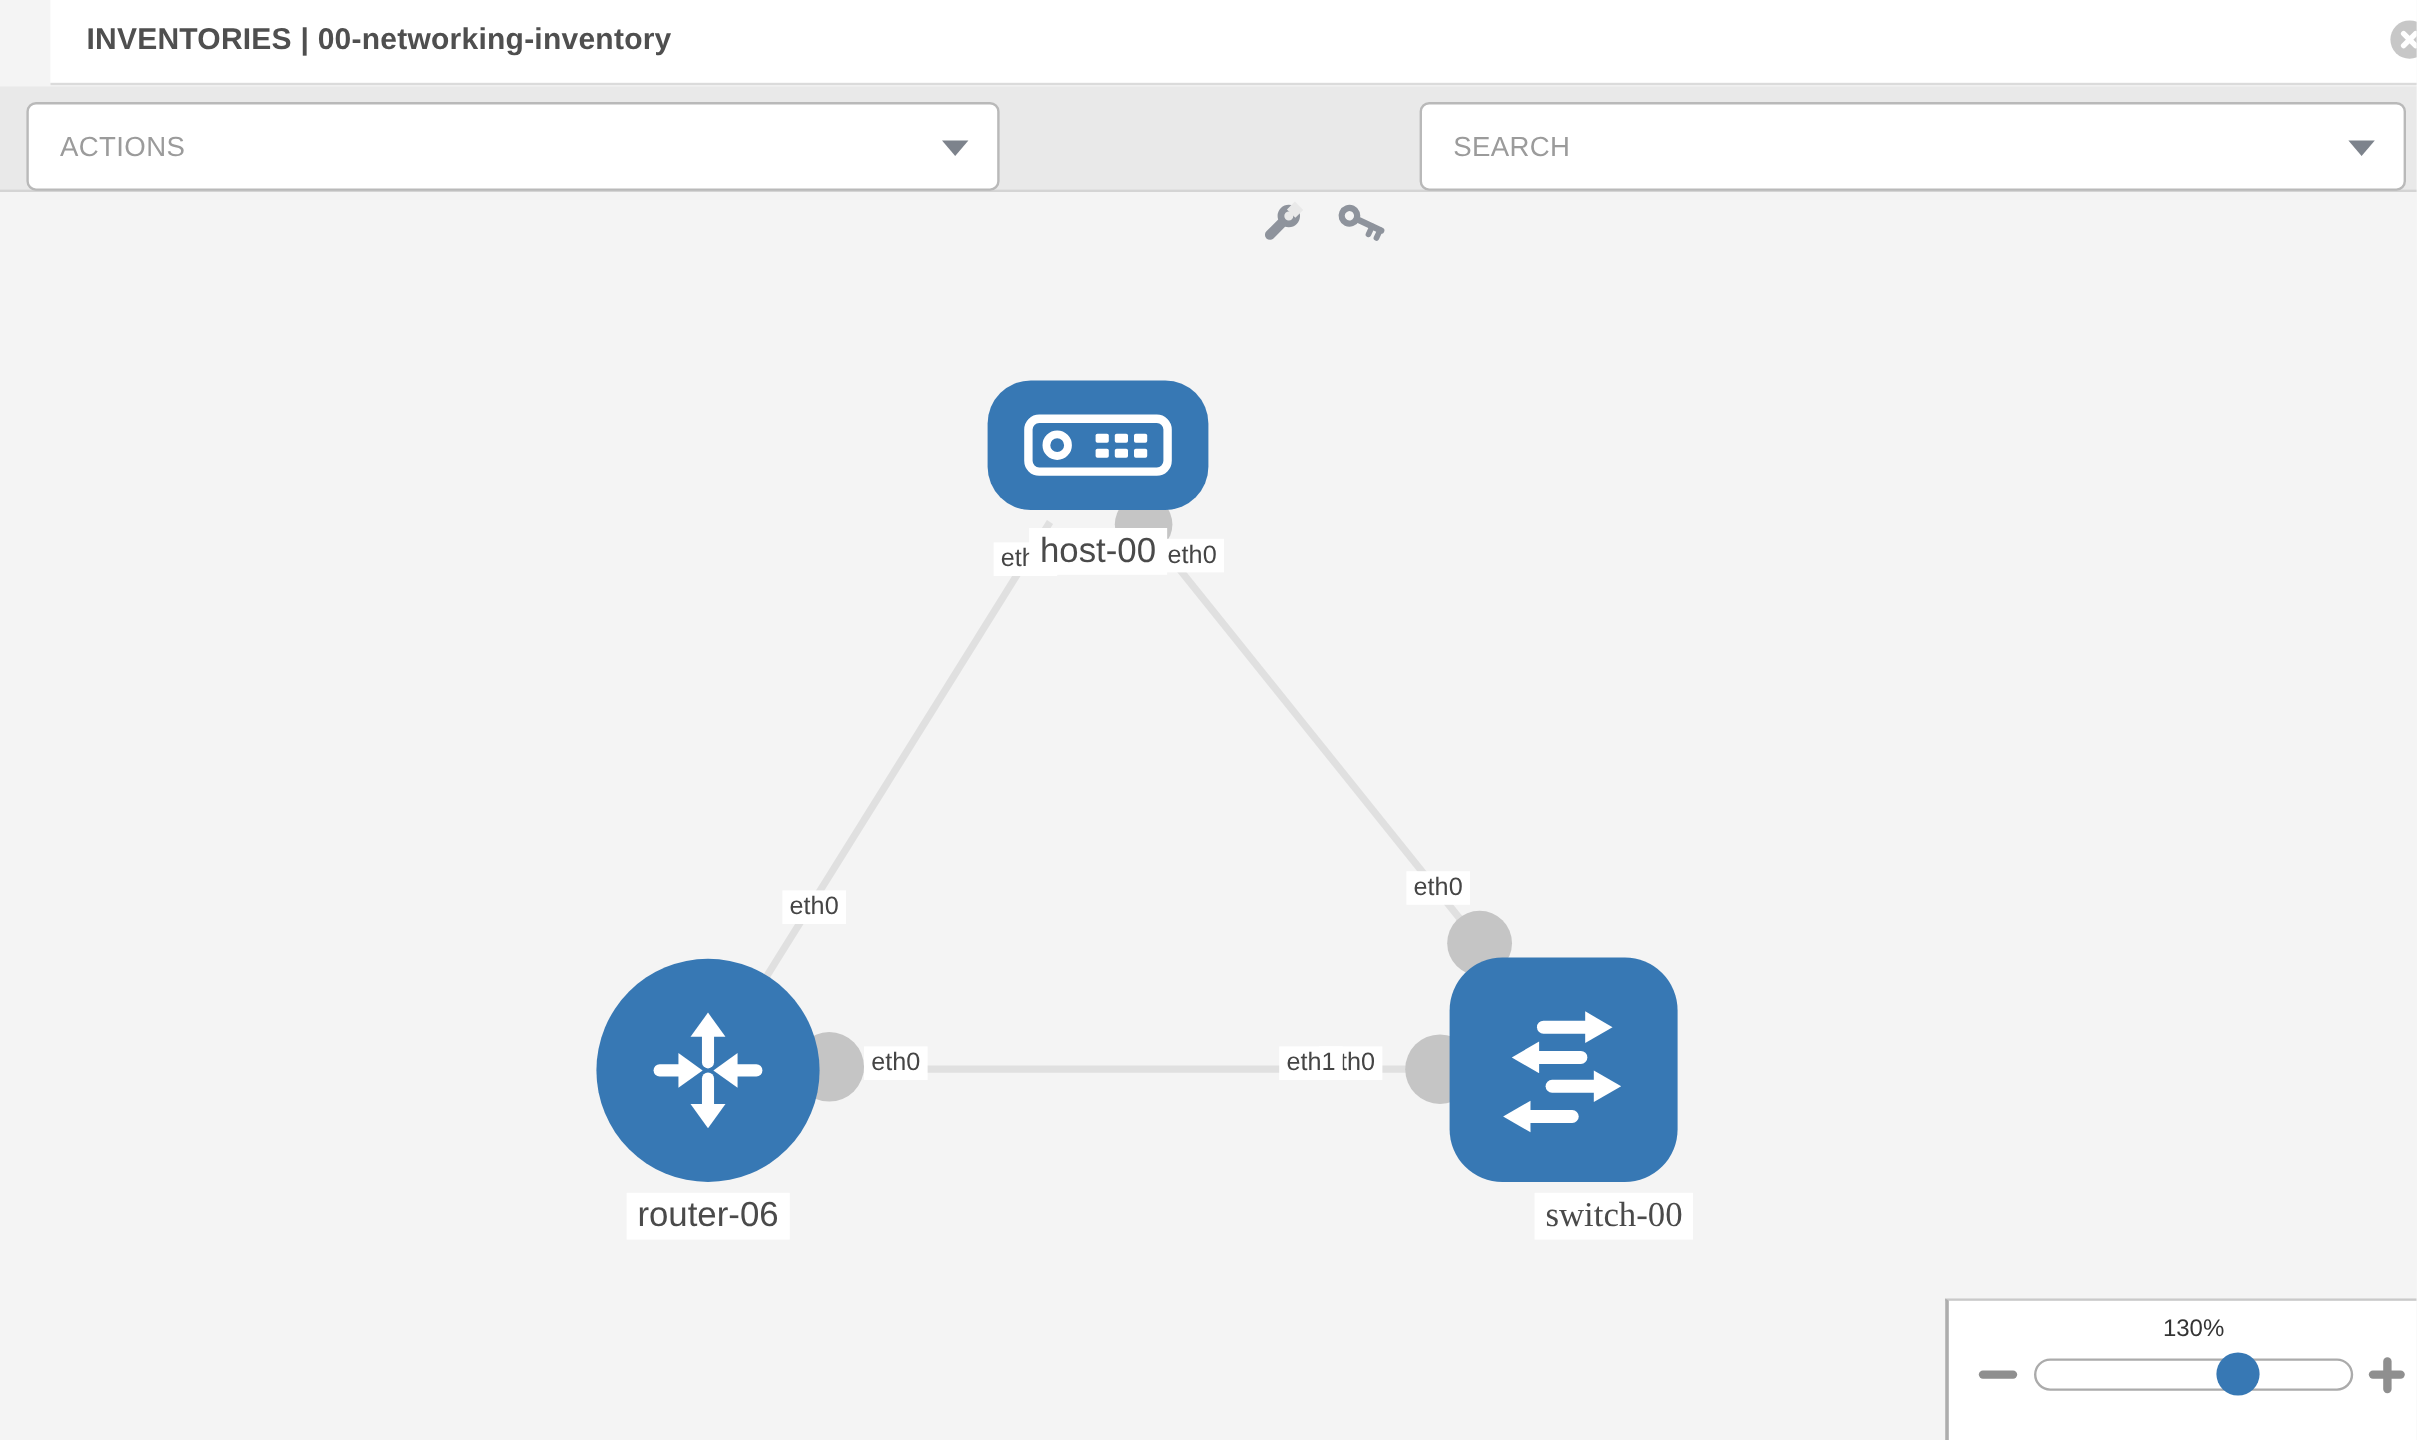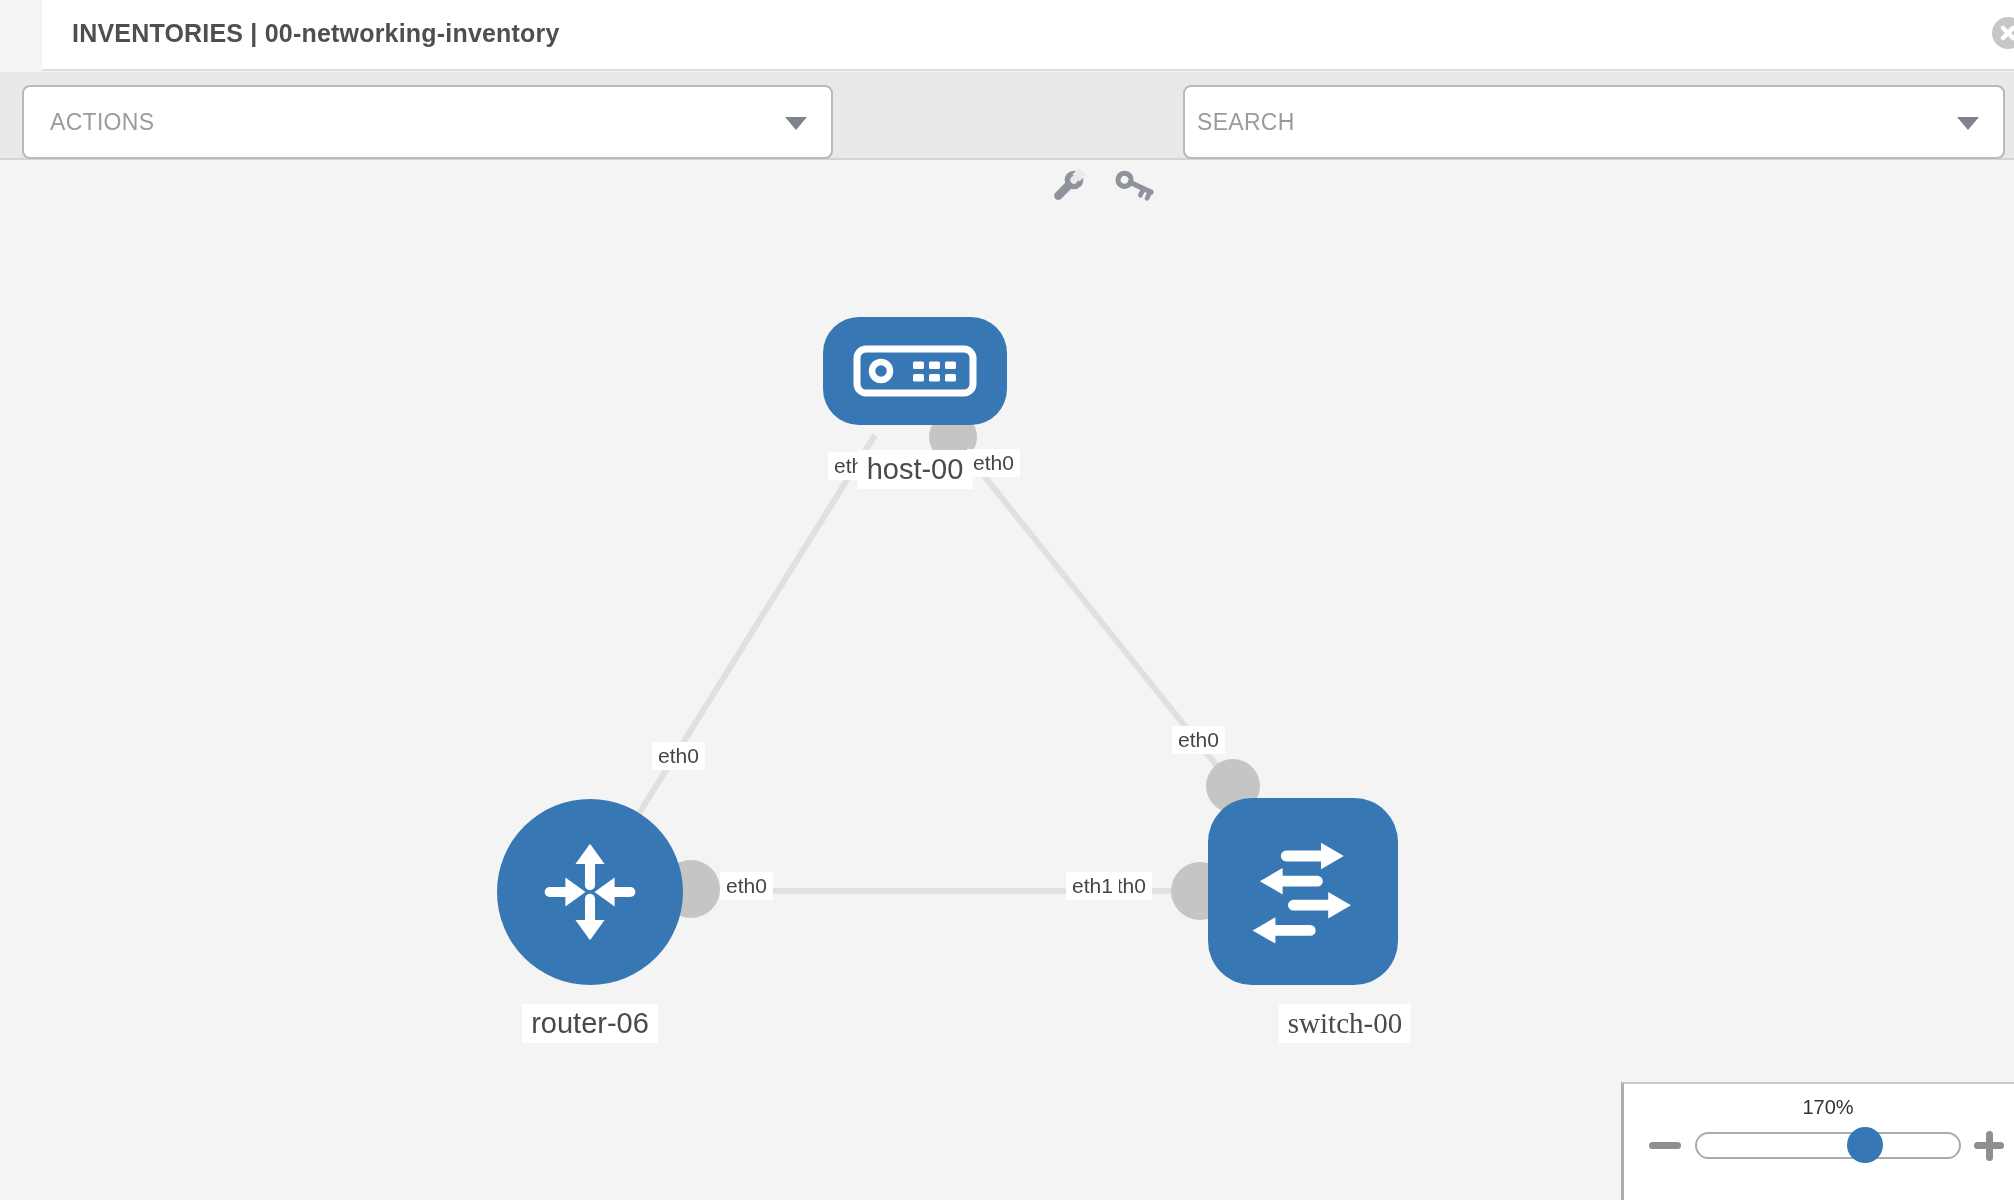--- a/index.html
+++ b/index.html
@@ -11,36 +11,36 @@
   .header { position:absolute; left:0; top:0; width:2014px; height:71px; background:#ffffff; border-bottom:2px solid #dbdbdb; z-index:20;margin-left:42px; }
   .page-title { position:absolute; left:30px; top:19px; font-size:25px; font-weight:bold; color:#4f4f4f; letter-spacing:0.2px; }
   .close-btn { position:absolute; left:1950px; top:17px; width:32px; height:32px; border-radius:50%; background:#c7c7c7; cursor:pointer; display:flex; align-items:center; justify-content:center; }
 
   
   .toolbar { position:absolute; left:0; top:72px; width:2014px; height:88px; background:#e9e9e9; border-bottom:2px solid #d4d4d4; z-index:19; }
   .combo { position:absolute; height:74px; background:#ffffff; border:2px solid #b9b9b9; border-radius:8px; display:flex; align-items:center; }
   .combo-actions { left:22px; top:13px; width:811px; }
   .combo-search { left:1183px; top:13px; width:822px; }
   .combo-label { padding-left:26px; font-size:23px; color:#9b9b9b; letter-spacing:0.3px; }
-  .search-field { flex:1; height:100%; border:none; outline:none; background:transparent; padding-left:12px; font-size:23px; color:#6d6d6d; font-family:"Liberation Sans","DejaVu Sans",sans-serif; letter-spacing:0.3px; }
+  .search-field { flex:1; height:100%; border:none; outline:none; background:transparent; padding-left:26px; font-size:23px; color:#6d6d6d; font-family:"Liberation Sans","DejaVu Sans",sans-serif; letter-spacing:0.3px; }
   .search-field::placeholder { color:#9b9b9b; opacity:1; }
   .caret { position:absolute; right:24px; top:50%; margin-top:-5px; width:0; height:0; border-left:11px solid transparent; border-right:11px solid transparent; border-top:13px solid #7d838c; }
   .tool-btn { position:absolute; width:48px; height:48px; top:91px; display:flex; align-items:center; justify-content:center; cursor:pointer; }
   .tool-btn.wrench { left:1043px; }
   .tool-btn.key { left:1111px; }
 
   
   .canvas { position:absolute; left:0; top:160px; width:2014px; height:1040px; background:#f4f4f4; z-index:1; }
   .links-svg { position:absolute; left:0; top:0; z-index:1; }
   .port { position:absolute; border-radius:50%; background:#c5c5c5; z-index:2; }
   .node { position:absolute; background:#3778b4; z-index:3; display:flex; align-items:center; justify-content:center; cursor:pointer; }
   .node-host { left:823px; top:317px; width:184px; height:108px; border-radius:36px; }
   .node-router { left:497px; top:799px; width:186px; height:186px; border-radius:50%; }
   .node-switch { left:1208px; top:798px; width:190px; height:187px; border-radius:44px; }
-  .name-label { position:absolute; background:#ffffff; color:#4a4a4a; font-size:29px; padding:3px 9px; z-index:7; white-space:nowrap; transform:translateX(-50%);margin-top:10px; }
+  .name-label { position:absolute; background:#ffffff; color:#4a4a4a; font-size:29px; padding:3px 9px; z-index:7; white-space:nowrap; transform:translateX(-50%); }
   .if-label { position:absolute; background:#ffffff; color:#454545; font-size:21px; padding:2px 6px; z-index:6; white-space:nowrap; }
   .if-label.under { z-index:5; }
 
   
   .zoom-panel { position:absolute; left:1621px; top:1082px; width:393px; height:118px; background:#ffffff; border-top:2px solid #c9c9c9; border-left:3px solid #adadad; z-index:10; }
   .zoom-value { position:absolute; left:71px; top:12px; width:266px; text-align:center; font-size:20px; color:#333333; }
   .zoom-minus { position:absolute; left:25px; top:58px; width:32px; height:7px; border-radius:4px; background:#8f8f8f; cursor:pointer; }
   .zoom-track { position:absolute; left:71px; top:48px; width:266px; height:27px; border:2px solid #ababab; border-radius:14px; background:#ffffff; cursor:pointer; }
   .zoom-thumb { position:absolute; left:223px; top:43px; width:36px; height:36px; border-radius:50%; background:#3778b4; cursor:grab; z-index:2; }
   .zoom-plus { position:absolute; left:348px; top:45px; width:34px; height:34px; cursor:pointer; }
@@ -158,21 +158,21 @@
 
   <div class="if-label under" style="left:828px; top:452px;">eth0</div>
   <div class="if-label" style="left:967px; top:449px;">eth0</div>
   <div class="if-label" style="left:652px; top:742px;">eth0</div>
   <div class="if-label" style="left:1172px; top:726px;">eth0</div>
   <div class="if-label" style="left:720px; top:872px;">eth0</div>
   <div class="if-label under" style="left:1099px; top:872px;">eth0</div>
   <div class="if-label" style="left:1066px; top:872px;">eth1</div>
 
   <div class="zoom-panel">
-    <div class="zoom-value">170%</div>
+    <div class="zoom-value">130%</div>
     <div class="zoom-minus"></div>
     <div class="zoom-track"></div>
     <div class="zoom-thumb"></div>
     <div class="zoom-plus">
       <span class="h"></span>
       <span class="v"></span>
     </div>
   </div>
 
 </div>

